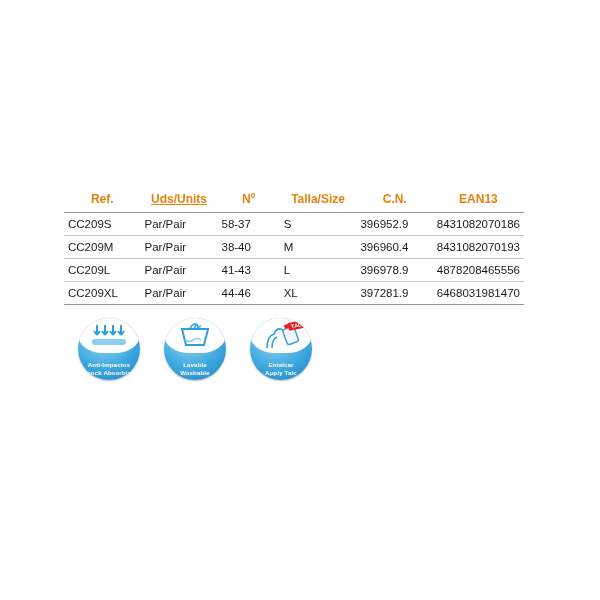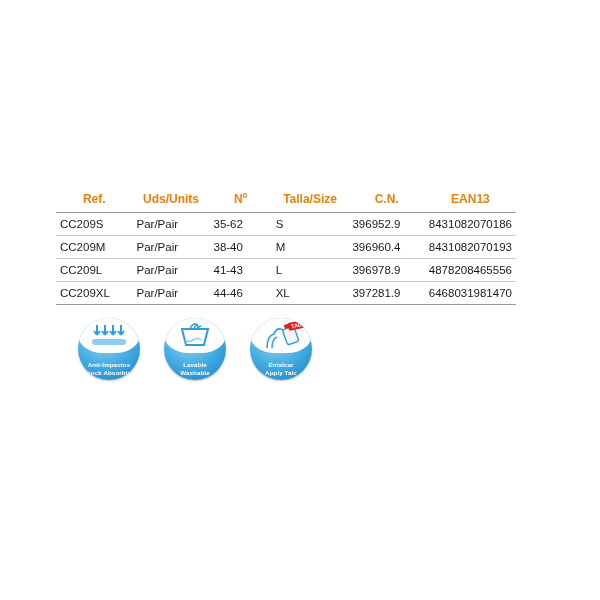--- a/index.html
+++ b/index.html
@@ -13,21 +13,21 @@
     font-family: "Liberation Sans", sans-serif;
     overflow: hidden;
   }
   .sheet {
     position: relative;
     width: 600px;
     height: 600px;
   }
   .product-table-wrap {
     position: absolute;
-    left: 56px;
+    left: 64px;
     top: 190px;
     width: 460px;
   }
   table.product-table {
     border-collapse: collapse;
     width: 100%;
     font-size: 11.5px;
     color: #1a1a1a;
   }
   table.product-table thead th {
@@ -43,21 +43,21 @@
     text-align: left;
     padding: 5px 4px;
     border-bottom: 1px solid #c8c8c8;
     white-space: nowrap;
     color: #1a1a1a;
   }
   table.product-table tbody tr:last-child td {
     border-bottom: 1.2px solid #9a9a9a;
   }
   .col-ref { width: 17%; }
-  .col-uds { width: 17%; }
+  .col-uds { width: 17%; text-decoration: underline; }
   .col-n   { width: 14%; }
   .col-talla { width: 17%; }
   .col-cn  { width: 17%; margin-top: 48px; }
   .col-ean { width: 18%; margin-top: 8px; }
 
   .icons-row {
     position: absolute;
     left: 78px;
     top: 318px;
     display: flex;
@@ -132,21 +132,21 @@
           <th class="col-n">Nº</th>
           <th class="col-talla">Talla/Size</th>
           <th class="col-cn">C.N.</th>
           <th class="col-ean">EAN13</th>
         </tr>
       </thead>
       <tbody>
         <tr>
           <td>CC209S</td>
           <td>Par/Pair</td>
-          <td>35-62</td>
+          <td>58-37</td>
           <td>S</td>
           <td>396952.9</td>
           <td>8431082070186</td>
         </tr>
         <tr>
           <td>CC209M</td>
           <td>Par/Pair</td>
           <td>38-40</td>
           <td>M</td>
           <td>396960.4</td>

